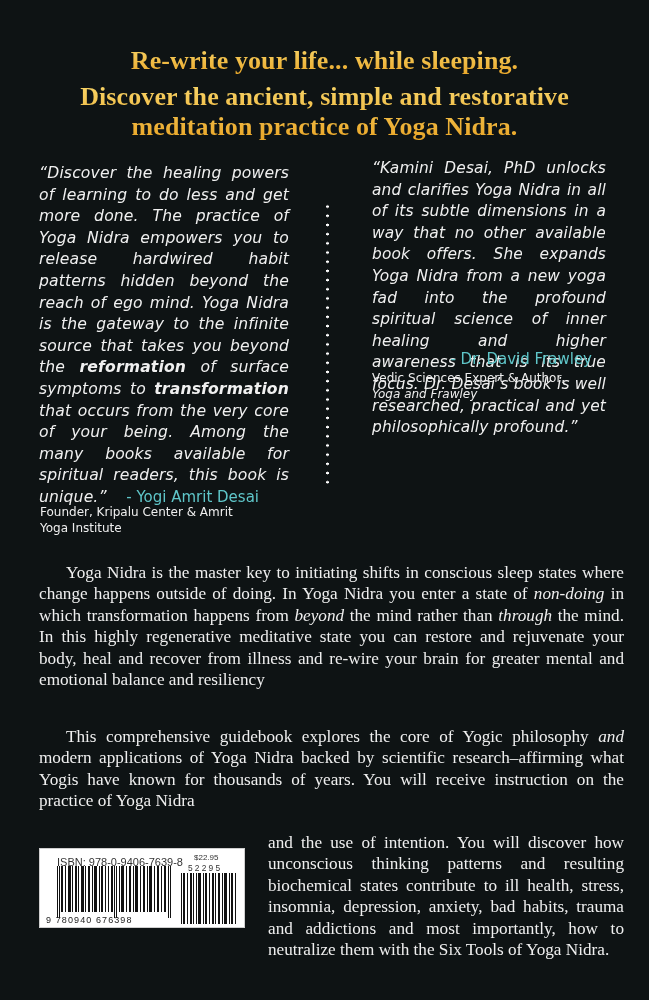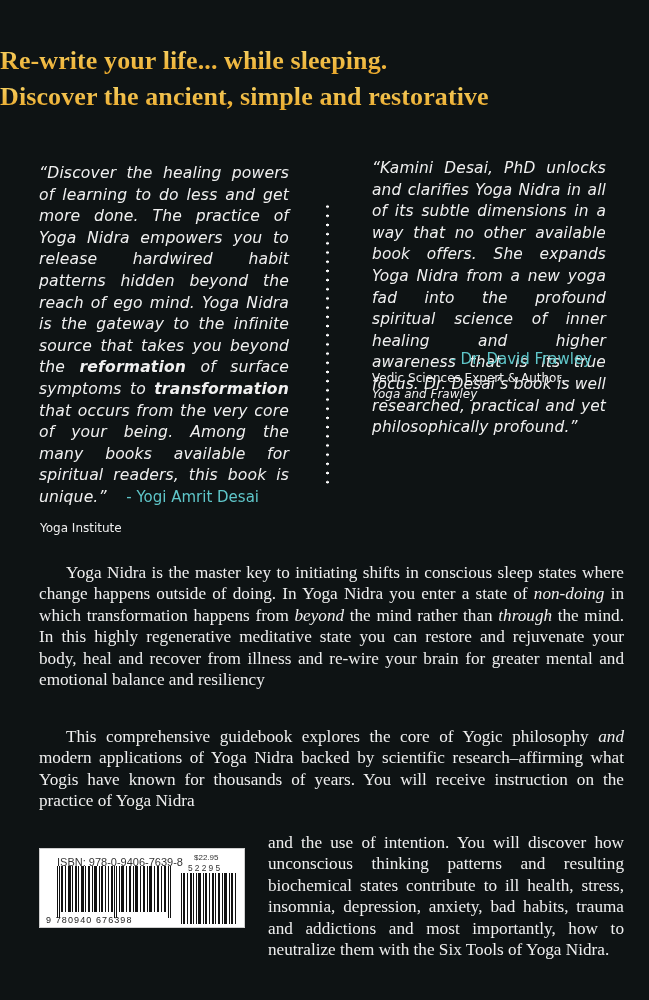--- a/index.html
+++ b/index.html
@@ -5,20 +5,21 @@
     * { box-sizing: border-box; margin: 0; padding: 0; }
     html, body { width: 649px; height: 1000px; overflow: hidden; }
     body {
       background: #0e1314;
       position: relative;
       color: #f2f2f2;
     }
     .headline {
       position: absolute;
       left: 0; width: 649px;
+      text-align: center;
       font-family: "Liberation Serif", "DejaVu Serif", serif;
       font-weight: bold;
       color: #f2b43a;
       font-size: 26px;
       letter-spacing: 0.1px;
       background: linear-gradient(#f8d66a, #e9a425);
       -webkit-background-clip: text;
       background-clip: text;
       -webkit-text-fill-color: transparent;
     }
@@ -133,26 +134,27 @@
       color: #222;
       background: transparent;
     }
   </style>
 </head>
 <body>
 
 <div class="headline hl1">Re-write your life... while sleeping.</div>
 <div class="headline hl2">
   <span>Discover the ancient, simple and restorative</span><br>
+  <span>meditation practice of Yoga Nidra.</span>
 </div>
 
 <div class="quote q-left"><span>“Discover the healing powers of learning to do less and get more done. The practice of Yoga Nidra empowers you to release hardwired habit patterns hidden beyond the reach of ego mind. Yoga Nidra is the gateway to the infinite source that takes you beyond the </span><b>reformation</b><span> of surface symptoms to </span><b>transformation</b><span> that occurs from the very core of your being. Among the many books available for spiritual readers, this book is unique.”</span></div>
 <div class="attr-name a-left-name">- Yogi Amrit Desai</div>
 <div class="attr-role a-left-role">
-  <br>
+  <span>Founder, Kripalu Center &amp; Amrit</span><br>
   <span>Yoga Institute</span>
 </div>
 
 <div class="divider"></div>
 
 <div class="quote q-right">“Kamini Desai, PhD unlocks and clarifies Yoga Nidra in all of its subtle dimensions in a way that no other available book offers. She expands Yoga Nidra from a new yoga fad into the profound spiritual science of inner healing and higher awareness that is its true focus. Dr. Desai’s book is well researched, practical and yet philosophically profound.”</div>
 <div class="attr-name a-right-name">- Dr. David Frawley</div>
 <div class="attr-role a-right-role">
   <span>Vedic Sciences Expert &amp; Author,</span><br>
   <span class="it">Yoga and Frawley</span>

